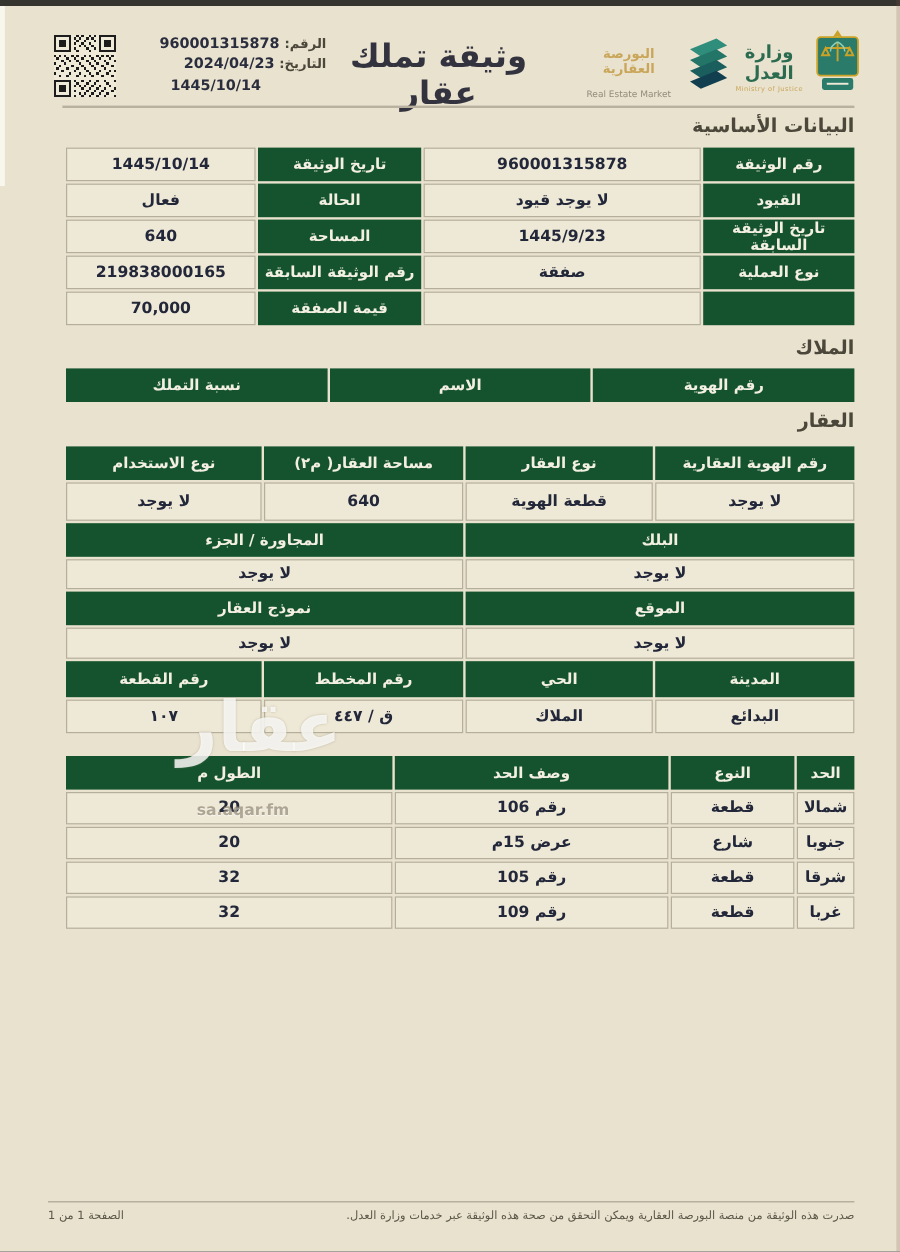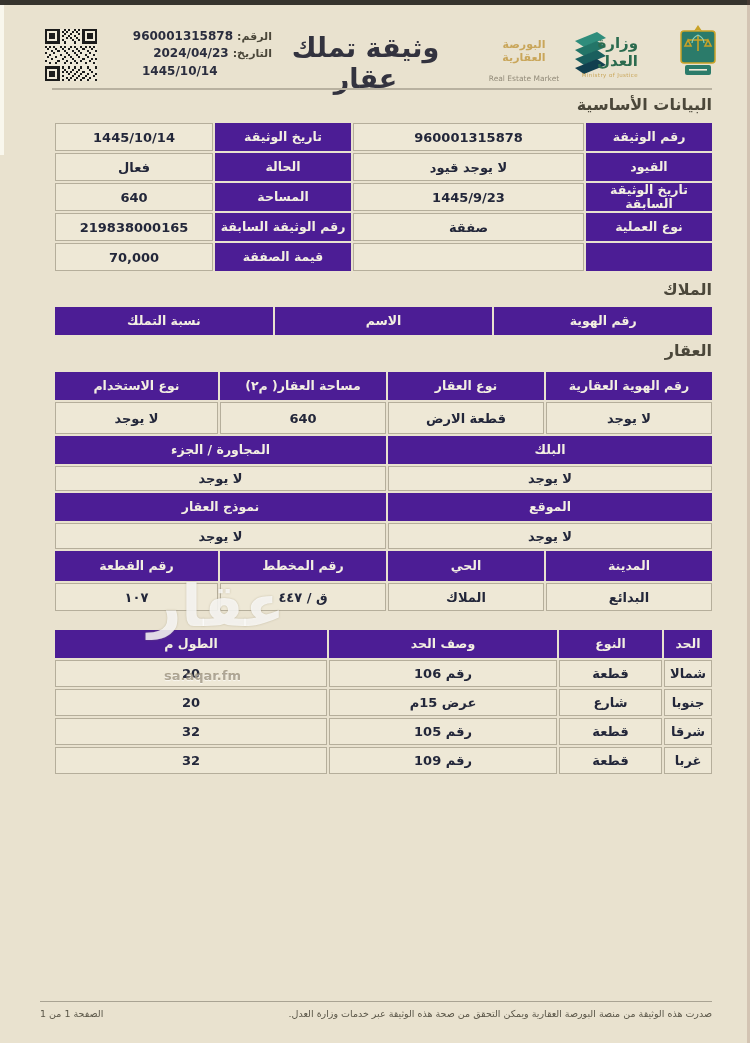--- a/index.html
+++ b/index.html
@@ -20,31 +20,31 @@
   .numrow { display:flex; gap:4px; align-items:baseline; line-height:1.45; }
   .numrow .lbl { font-weight:bold; color:#4b473a; }
   .numrow .val { font-weight:bold; color:#2a2d3e; font-size:12px; }
   .numrow.hijri { justify-content:flex-end; padding-left:6px; }
   .doc-title { position:absolute; left:268px; top:32px; width:195px; text-align:center;
     font-size:27px; font-weight:bold; color:#33333f; }
   .rem-text { position:absolute; left:482px; top:38px; width:84px; text-align:center; }
   .rem-text .ar { color:#C9A65A; font-weight:bold; font-size:11px; }
   .rem-text .en { color:#938C7B; font-size:7.5px; margin-top:10px; }
   .rem-mark { position:absolute; left:568px; top:27px; width:42px; height:54px; }
-  .moj-word { position:absolute; left:572px; top:34px; width:66px; text-align:right; }
+  .moj-word { position:absolute; left:608px; top:34px; width:66px; text-align:center; }
   .moj-word .ar { color:#2B6B4F; font-weight:bold; font-size:15px; }
   .moj-word .en { color:#C9A65A; font-size:5.5px; letter-spacing:.4px; margin-top:2px; }
   .moj-emblem { position:absolute; left:676px; top:23px; width:44px; height:60px; }
   .hdr-divider { position:absolute; top:88px; left:52px; width:660px; height:2px; background:#b8b1a0; }
 
   
   .sec-title { position:absolute; left:55px; width:657px; text-align:right;
     font-size:16px; font-weight:bold; color:#4b473a; }
   .tbl { position:absolute; left:55px; width:657px; display:grid; gap:2px; }
-  .g { background:#4c1d95; color:#F3EFE2; font-size:12.5px; font-weight:bold;
+  .g { background:#14532d; color:#F3EFE2; font-size:12.5px; font-weight:bold;
     display:flex; align-items:center; justify-content:center; text-align:center; line-height:1.1; }
   .v { background:#EEE8D6; border:1px solid #B5AE9B; color:#23273A; font-size:13px; font-weight:bold;
     display:flex; align-items:center; justify-content:center; text-align:center; }
   .sp2 { grid-column: span 2; text-align: center; }
 
   #basic-table { top:123px; grid-template-columns:126px 231px 136px 158px; grid-template-rows:repeat(5,28px); }
   #owners-table { top:307px; grid-template-columns:1fr 1fr 1fr; grid-template-rows:28px; }
   #prop-table { top:372px; grid-template-columns:166px 156px 166px 163px;
     grid-template-rows:28px 32px 28px 25px 28px 26px 30px 28px; }
   #bound-table { top:630px; grid-template-columns:48px 103px 228px 272px;
@@ -296,21 +296,21 @@
 
   <div class="sec-title" style="top:341px">العقار</div>
 
   <div class="tbl" id="prop-table">
     <div class="g">رقم الهوية العقارية</div>
     <div class="g">نوع العقار</div>
     <div class="g">مساحة العقار( م٢)</div>
     <div class="g">نوع الاستخدام</div>
 
     <div class="v">لا يوجد</div>
-    <div class="v">قطعة الارض</div>
+    <div class="v">قطعة الهوية</div>
     <div class="v">640</div>
     <div class="v">لا يوجد</div>
 
     <div class="g sp2">البلك</div>
     <div class="g sp2">المجاورة / الجزء</div>
 
     <div class="v sp2">لا يوجد</div>
     <div class="v sp2">لا يوجد</div>
 
     <div class="g sp2">الموقع</div>

